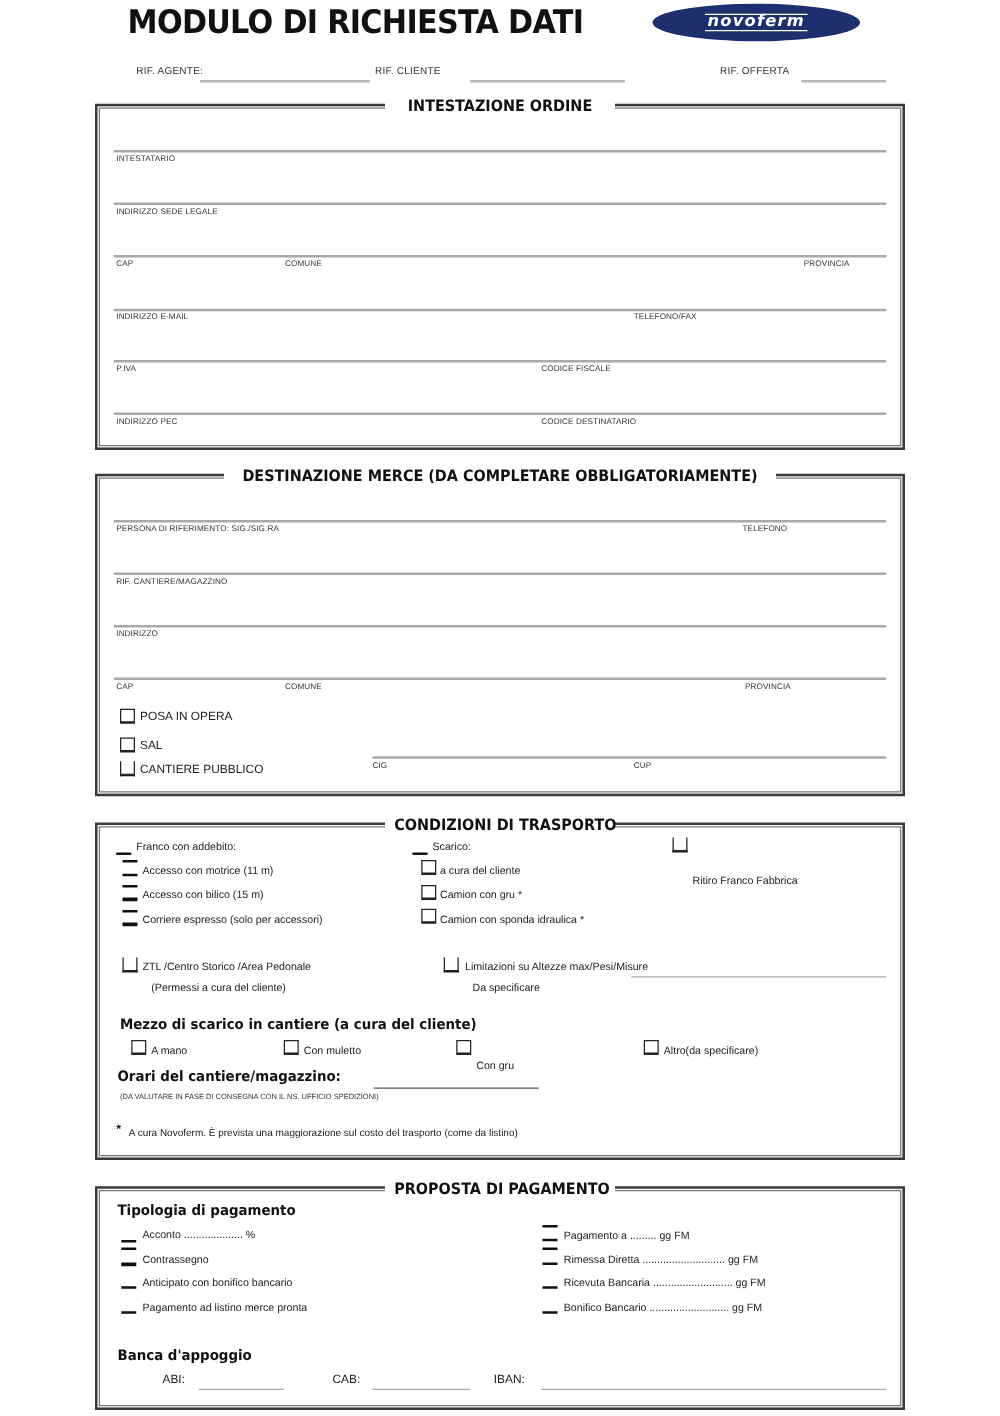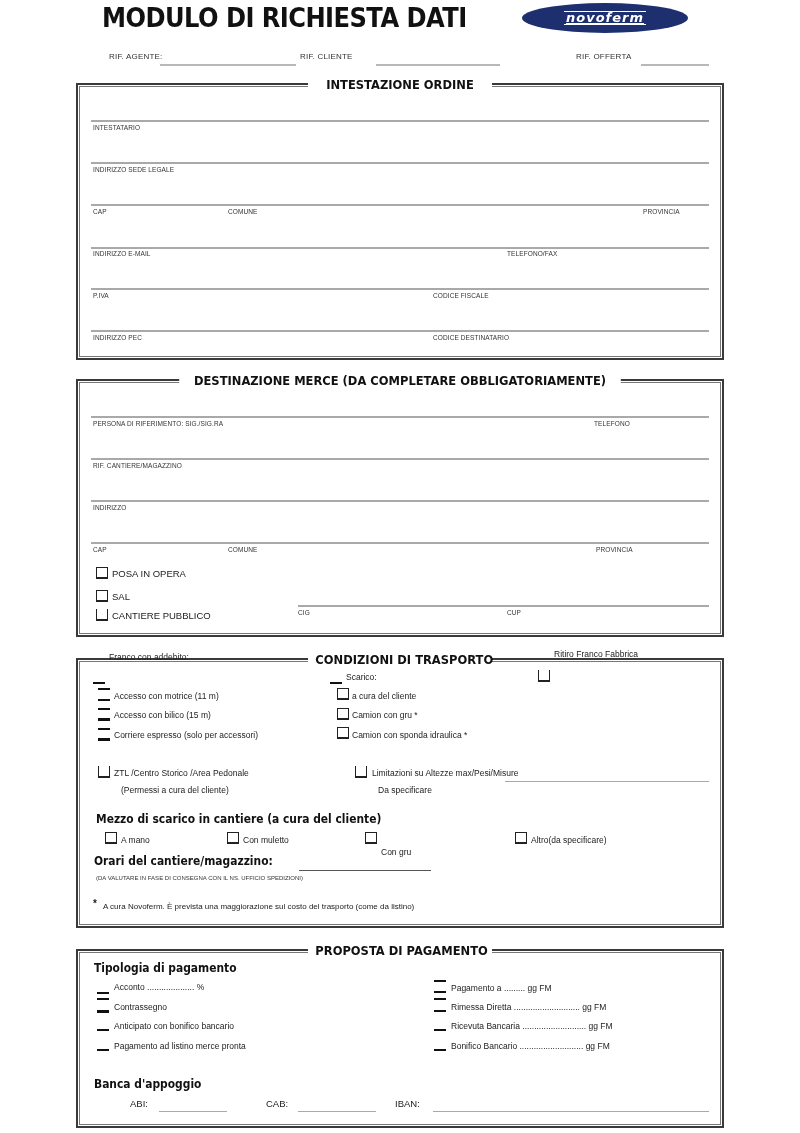--- a/index.html
+++ b/index.html
@@ -2,21 +2,21 @@
 <html><head>
 <meta charset="utf-8">
 <style>
   * { box-sizing: border-box; margin: 0; padding: 0; }
   html, body { width: 800px; height: 1133px; background: #ffffff; overflow: hidden; }
   body { position: relative; font-family: "Liberation Sans", sans-serif; color: #1a1a1a; }
   .abs { position: absolute; }
 
   .doc-title { left: 102px; top: 3px; font-family: "DejaVu Sans", sans-serif; font-size: 26px; font-weight: bold; letter-spacing: -0.6px; color: #111; white-space: nowrap; transform: scaleX(0.93); transform-origin: left top; }
   .logo { left: 522px; top: 3px; width: 166px; height: 30px; background: #1d2f6f; border-radius: 50%; display: flex; align-items: center; justify-content: center; }
-  .logo span { color: #fff; font-family: "DejaVu Sans", sans-serif; font-style: italic; font-weight: bold; font-size: 13px; letter-spacing: 1px; border-top: 1.5px solid #fff; border-bottom: 1.5px solid #fff; line-height: 12px; padding: 0 2px; text-decoration: underline; }
+  .logo span { color: #fff; font-family: "DejaVu Sans", sans-serif; font-style: italic; font-weight: bold; font-size: 13px; letter-spacing: 1px; border-top: 1.5px solid #fff; border-bottom: 1.5px solid #fff; line-height: 12px; padding: 0 2px; }
 
   .ref-label { font-size: 8px; color: #333; letter-spacing: 0.2px; white-space: nowrap; }
   .ref-line { height: 2px; background: #b8b8b8; }
 
   
   .box { border: 2px solid #3a3a3a; box-shadow: inset 0 0 0 1px #fff, inset 0 0 0 2px #777; background: #fff; }
   .box-title { background: #fff; font-family: "DejaVu Sans", sans-serif; font-weight: bold; font-size: 12.5px; color: #111; white-space: nowrap; padding: 0 8px; transform: scaleX(0.92); transform-origin: center top; }
 
   .field-line { height: 2px; background: #a9a9a9; }
   .field-label { font-size: 6.5px; color: #333; letter-spacing: 0.1px; white-space: nowrap; }
@@ -100,21 +100,21 @@
 <div class="abs opt-label" style="left:112px;top:610px;">CANTIERE PUBBLICO</div>
 
 <div class="abs field-line" style="left:298px;top:605px;width:411px;"></div>
 <div class="abs field-label" style="left:298px;top:609px;">CIG</div>
 <div class="abs field-label" style="left:507px;top:609px;">CUP</div>
 
 <div class="abs box" style="left:76px;top:658px;width:648px;height:270px;"></div>
 <div class="abs box-title" style="left:300px;top:652px;width:200px;text-align:center;">CONDIZIONI DI TRASPORTO</div>
 
 <div class="abs dash" style="left:93px;top:682px;"></div>
-<div class="abs opt-small" style="left:109px;top:652px;">Franco con addebito:</div>
+<div class="abs opt-small" style="left:109px;top:672px;">Franco con addebito:</div>
 
 <div class="abs dash" style="left:98px;top:688px;"></div>
 <div class="abs dash" style="left:98px;top:699px;"></div>
 <div class="abs opt-small" style="left:114px;top:691px;">Accesso con motrice (11 m)</div>
 
 <div class="abs dash" style="left:98px;top:708px;"></div>
 <div class="abs dash-thick" style="left:98px;top:718px;"></div>
 <div class="abs opt-small" style="left:114px;top:710px;">Accesso con bilico (15 m)</div>
 
 <div class="abs dash" style="left:98px;top:728px;"></div>
@@ -127,21 +127,21 @@
 <div class="abs cb" style="left:337px;top:688px;"></div>
 <div class="abs opt-small" style="left:352px;top:691px;">a cura del cliente</div>
 
 <div class="abs cb" style="left:337px;top:708px;"></div>
 <div class="abs opt-small" style="left:352px;top:710px;">Camion con gru *</div>
 
 <div class="abs cb" style="left:337px;top:727px;"></div>
 <div class="abs opt-small" style="left:352px;top:730px;">Camion con sponda idraulica *</div>
 
 <div class="abs cb-open" style="left:538px;top:670px;"></div>
-<div class="abs opt-small" style="left:554px;top:649px;">Ritiro Franco Fabbrica</div>
+<div class="abs opt-small" style="left:554px;top:699px;">Ritiro Franco Fabbrica</div>
 
 <div class="abs cb-open" style="left:98px;top:766px;"></div>
 <div class="abs opt-small" style="left:114px;top:768px;">ZTL /Centro Storico /Area Pedonale</div>
 <div class="abs opt-small" style="left:121px;top:785px;">(Permessi a cura del cliente)</div>
 
 <div class="abs cb-open" style="left:355px;top:766px;"></div>
 <div class="abs opt-small" style="left:372px;top:768px;">Limitazioni su Altezze max/Pesi/Misure</div>
 <div class="abs field-line" style="left:505px;top:781px;width:204px;height:1px;"></div>
 <div class="abs opt-small" style="left:378px;top:785px;">Da specificare</div>
 

